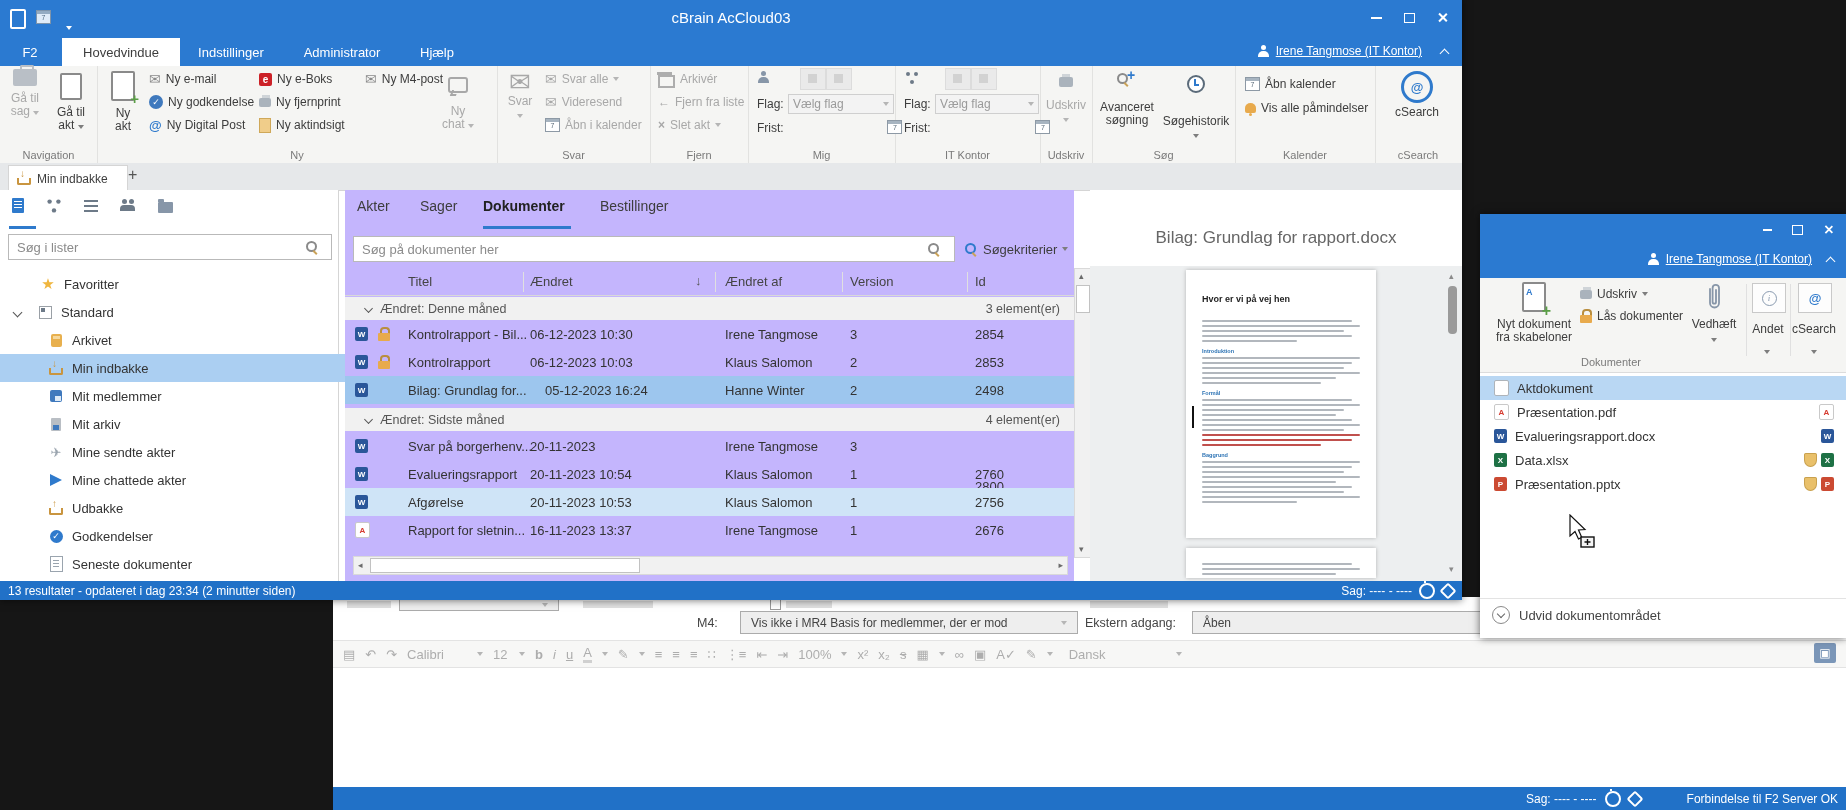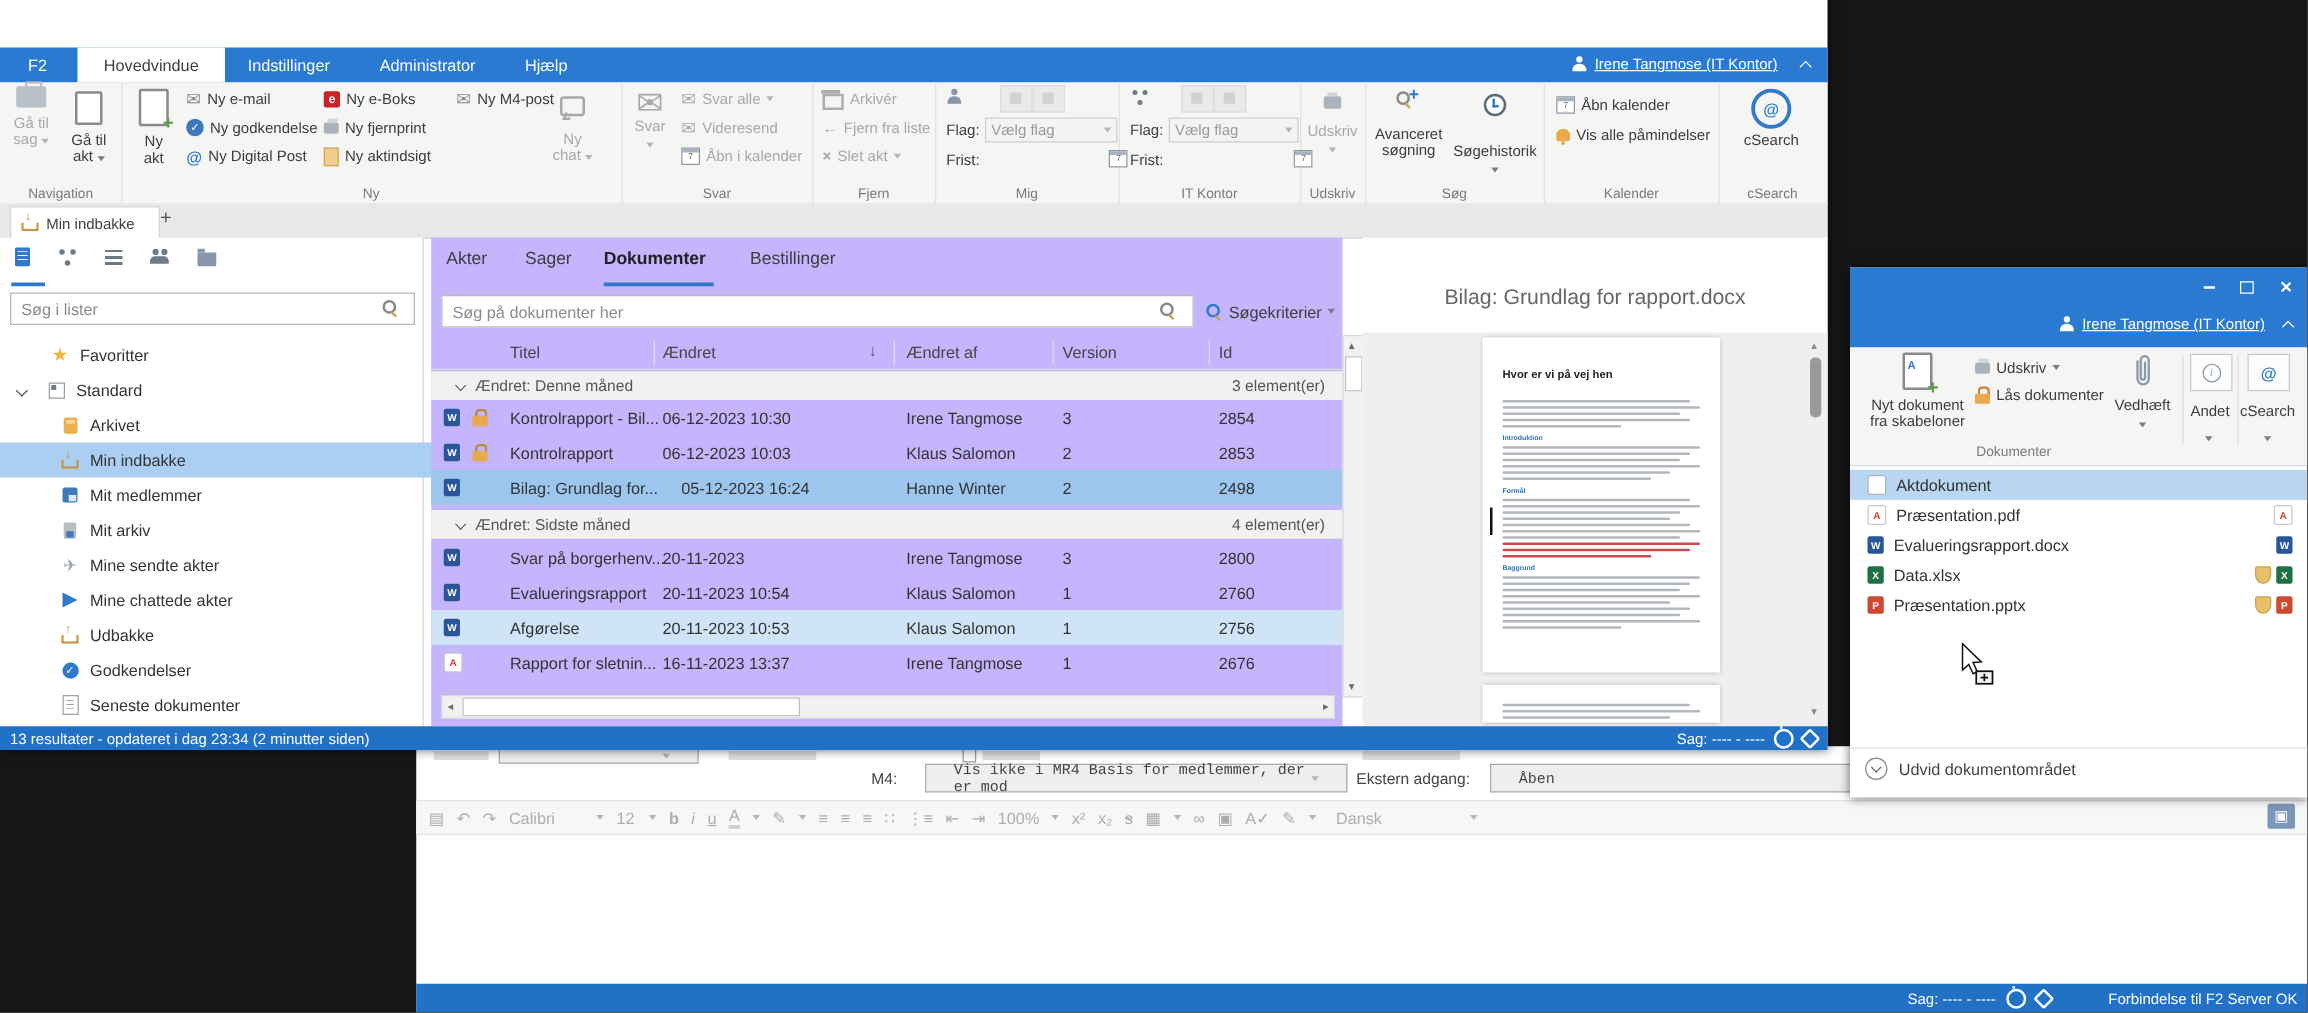--- a/index.html
+++ b/index.html
@@ -147,21 +147,21 @@
   
   .rphead{position:absolute;left:0;top:0;width:100%;height:64px;background:#2b7ad1;}
   .rprib{position:absolute;left:0;top:64px;width:100%;height:94px;background:#f5f5f3;border-bottom:1px solid #dcdcdc;}
   .filerow{position:absolute;left:0;width:366px;height:24px;display:flex;align-items:center;gap:8px;padding-left:14px;font-size:13px;color:#333;box-sizing:border-box;}
   .filerow .ricons{position:absolute;right:12px;display:flex;gap:4px;align-items:center;}
   .boxbtn{position:absolute;width:32px;height:28px;background:#fdfdfd;border:1px solid #c9c9c9;display:flex;align-items:center;justify-content:center;}
   .info{width:13px;height:13px;border:1.5px solid #8a9bb0;border-radius:50%;color:#8a9bb0;font-size:9px;display:flex;align-items:center;justify-content:center;font-style:italic;font-family:"Liberation Serif",serif;}
   .circhev{position:absolute;width:16px;height:16px;border:1.5px solid #8a8a8a;border-radius:50%;}
   .circhev::after{content:"";position:absolute;left:4.5px;top:3.5px;width:5px;height:5px;border-right:1.5px solid #666;border-bottom:1.5px solid #666;transform:rotate(45deg);}
   
-  .ecombo{position:absolute;background:#eee;border:1px solid #ababab;font-size:12px;color:#444;display:flex;align-items:center;justify-content:space-between;padding:0 22px;box-sizing:border-box;font-family:Liberation Mono, monospace;}
+  .ecombo{position:absolute;background:#eee;border:1px solid #ababab;font-size:12px;color:#444;display:flex;align-items:center;justify-content:space-between;padding:0 10px;box-sizing:border-box;}
   .etoolbar{position:absolute;left:0;top:43px;width:100%;height:28px;background:#f7f7f6;border-top:1px solid #e3e3e3;border-bottom:1px solid #e3e3e3;
             display:flex;align-items:center;gap:10px;padding-left:10px;box-sizing:border-box;color:#adadad;font-size:13px;}
   .etoolbar .ti{flex:none;color:#adadad;}
   .stub{position:absolute;background:#e0e0e0;height:7px;}
 </style>
 </head>
 <body>
 
 <div id="root">
 
@@ -231,20 +231,31 @@
       <span>Sag: ---- - ----</span>
       <span class="stw"></span>
       <span class="tagic"></span>
       <span style="width:30px;"></span>
       <span>Forbindelse til F2 Server OK</span>
     </div>
   </div>
 
   <div class="mw">
 
+    <div class="tbar">
+      <div class="abs" style="left:10px;top:9px;"><span class="page" style="width:12px;height:16px;border-color:#fff;background:transparent;"></span></div>
+      <div class="abs" style="left:36px;top:10px;"><span class="cl" style="opacity:.85;"></span></div>
+      <div class="abs" style="left:66px;top:16px;"><span class="dd wh"></span></div>
+      <div class="ttext">cBrain AcCloud03</div>
+      <div class="abs flex" style="right:14px;top:12px;gap:22px;">
+        <span class="wn"></span>
+        <span class="wm"></span>
+        <span class="wx"></span>
+      </div>
+    </div>
 
     <div class="mtabs">
       <div class="mtab" style="left:0;width:60px;">F2</div>
       <div class="mtab on" style="left:62px;width:118px;">Hovedvindue</div>
       <div class="mtab" style="left:186px;width:90px;">Indstillinger</div>
       <div class="mtab" style="left:292px;width:100px;">Administrator</div>
       <div class="mtab" style="left:412px;width:50px;">Hjælp</div>
       <div class="abs flex" style="right:40px;top:6px;gap:6px;">
         <span class="pr wh"></span>
         <span class="userlink">Irene Tangmose (IT Kontor)</span>
@@ -596,21 +607,21 @@
         <span style="position:absolute;right:14px;">4 element(er)</span>
       </div>
       <div class="row" style="top:242px;">
         <span class="cell" style="left:10px;">
             <span class="ft w">W</span>
           </span>
         <span class="cell" style="left:63px;">Svar på borgerhenv...</span>
         <span class="cell" style="left:185px;">20-11-2023</span>
         <span class="cell" style="left:380px;">Irene Tangmose</span>
         <span class="cell" style="left:505px;">3</span>
-        <span class="cell" style="left:630px;">2800</span>
+        <span class="cell" style="left:630px;margin-top:40px;">2800</span>
       </div>
       <div class="row" style="top:270px;">
         <span class="cell" style="left:10px;">
             <span class="ft w">W</span>
           </span>
         <span class="cell" style="left:63px;">Evalueringsrapport</span>
         <span class="cell" style="left:185px;">20-11-2023 10:54</span>
         <span class="cell" style="left:380px;">Klaus Salomon</span>
         <span class="cell" style="left:505px;">1</span>
         <span class="cell" style="left:630px;">2760</span>

